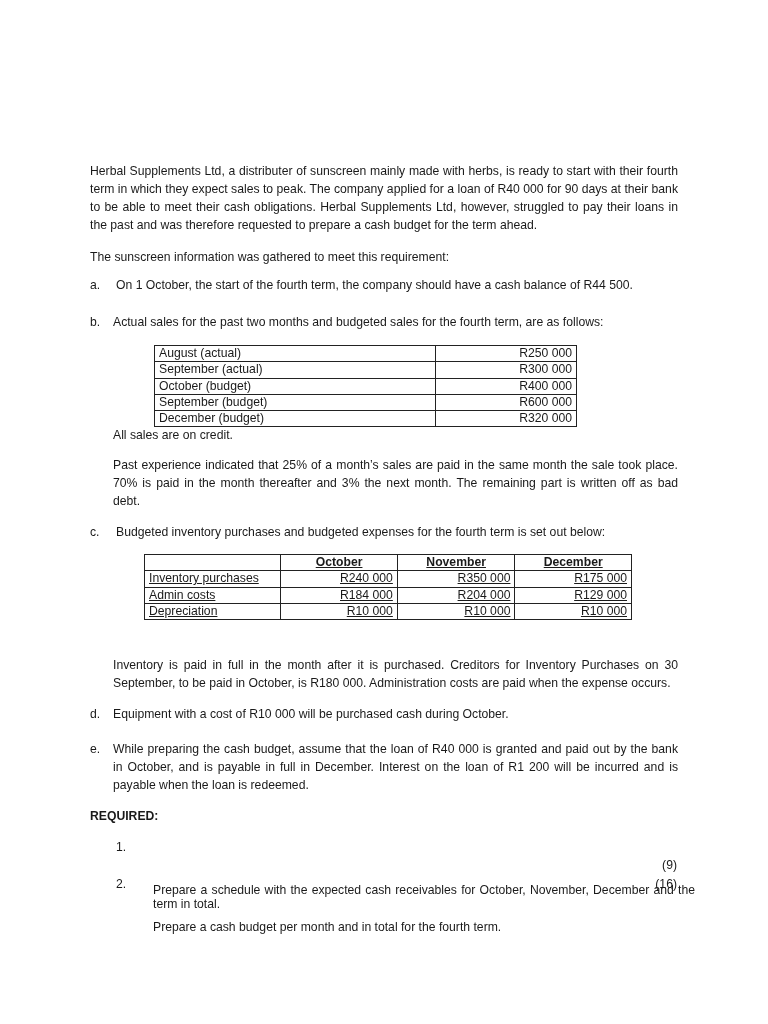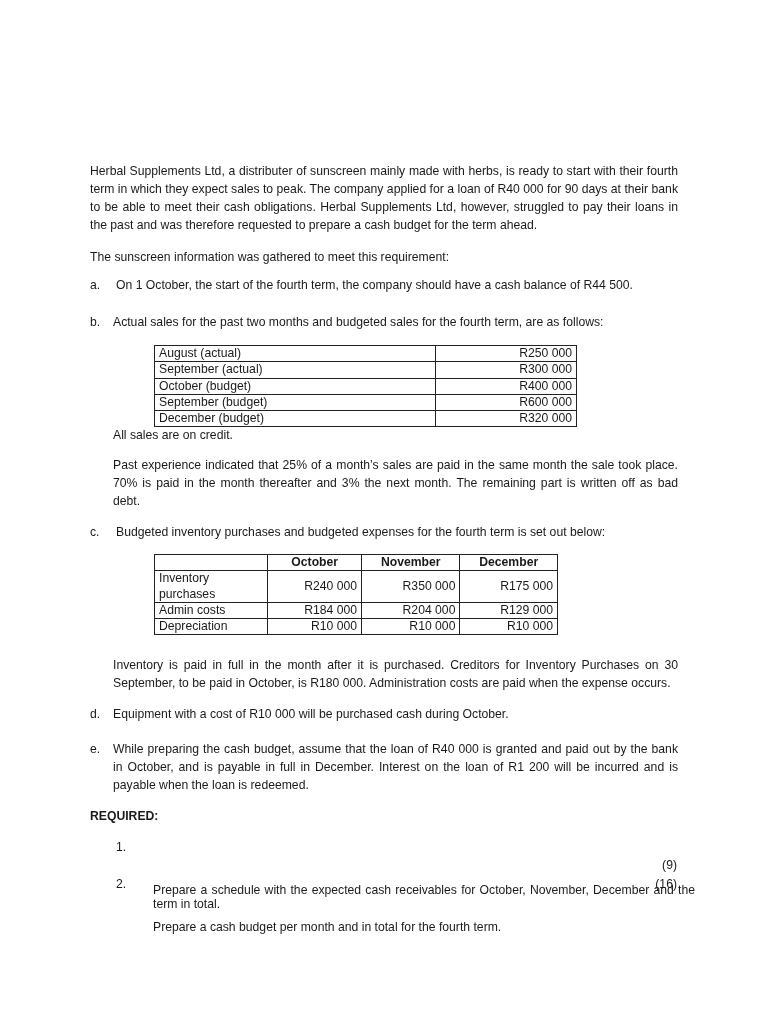--- a/index.html
+++ b/index.html
@@ -65,21 +65,21 @@
   </tbody>
     </table>
 
   <div class="item-text" style="left:113px; top:426px;">All sales are on credit.</div>
 
   <div class="para" style="left:113px; width:565px; top:456px;">Past experience indicated that 25% of a month’s sales are paid in the same month the sale took place. 70% is paid in the month thereafter and 3% the next month.  The remaining part is written off as bad debt.</div>
 
   <div class="lbl" style="top:525px;">c.</div>
   <div class="item-text" style="left:116px; top:523px;">Budgeted inventory purchases and budgeted expenses for the fourth term is set out below:</div>
 
-  <table style="left:154px; top:554px; width:404px;">
+  <table style="left:144px; top:554px; width:488px;text-decoration:underline;">
     <colgroup>
         <col style="width:131px">
         <col style="width:112px">
         <col style="width:113px">
         <col style="width:112px">
       </colgroup>
     <tbody>
         <tr>
       <th></th>
       <th>October</th>

